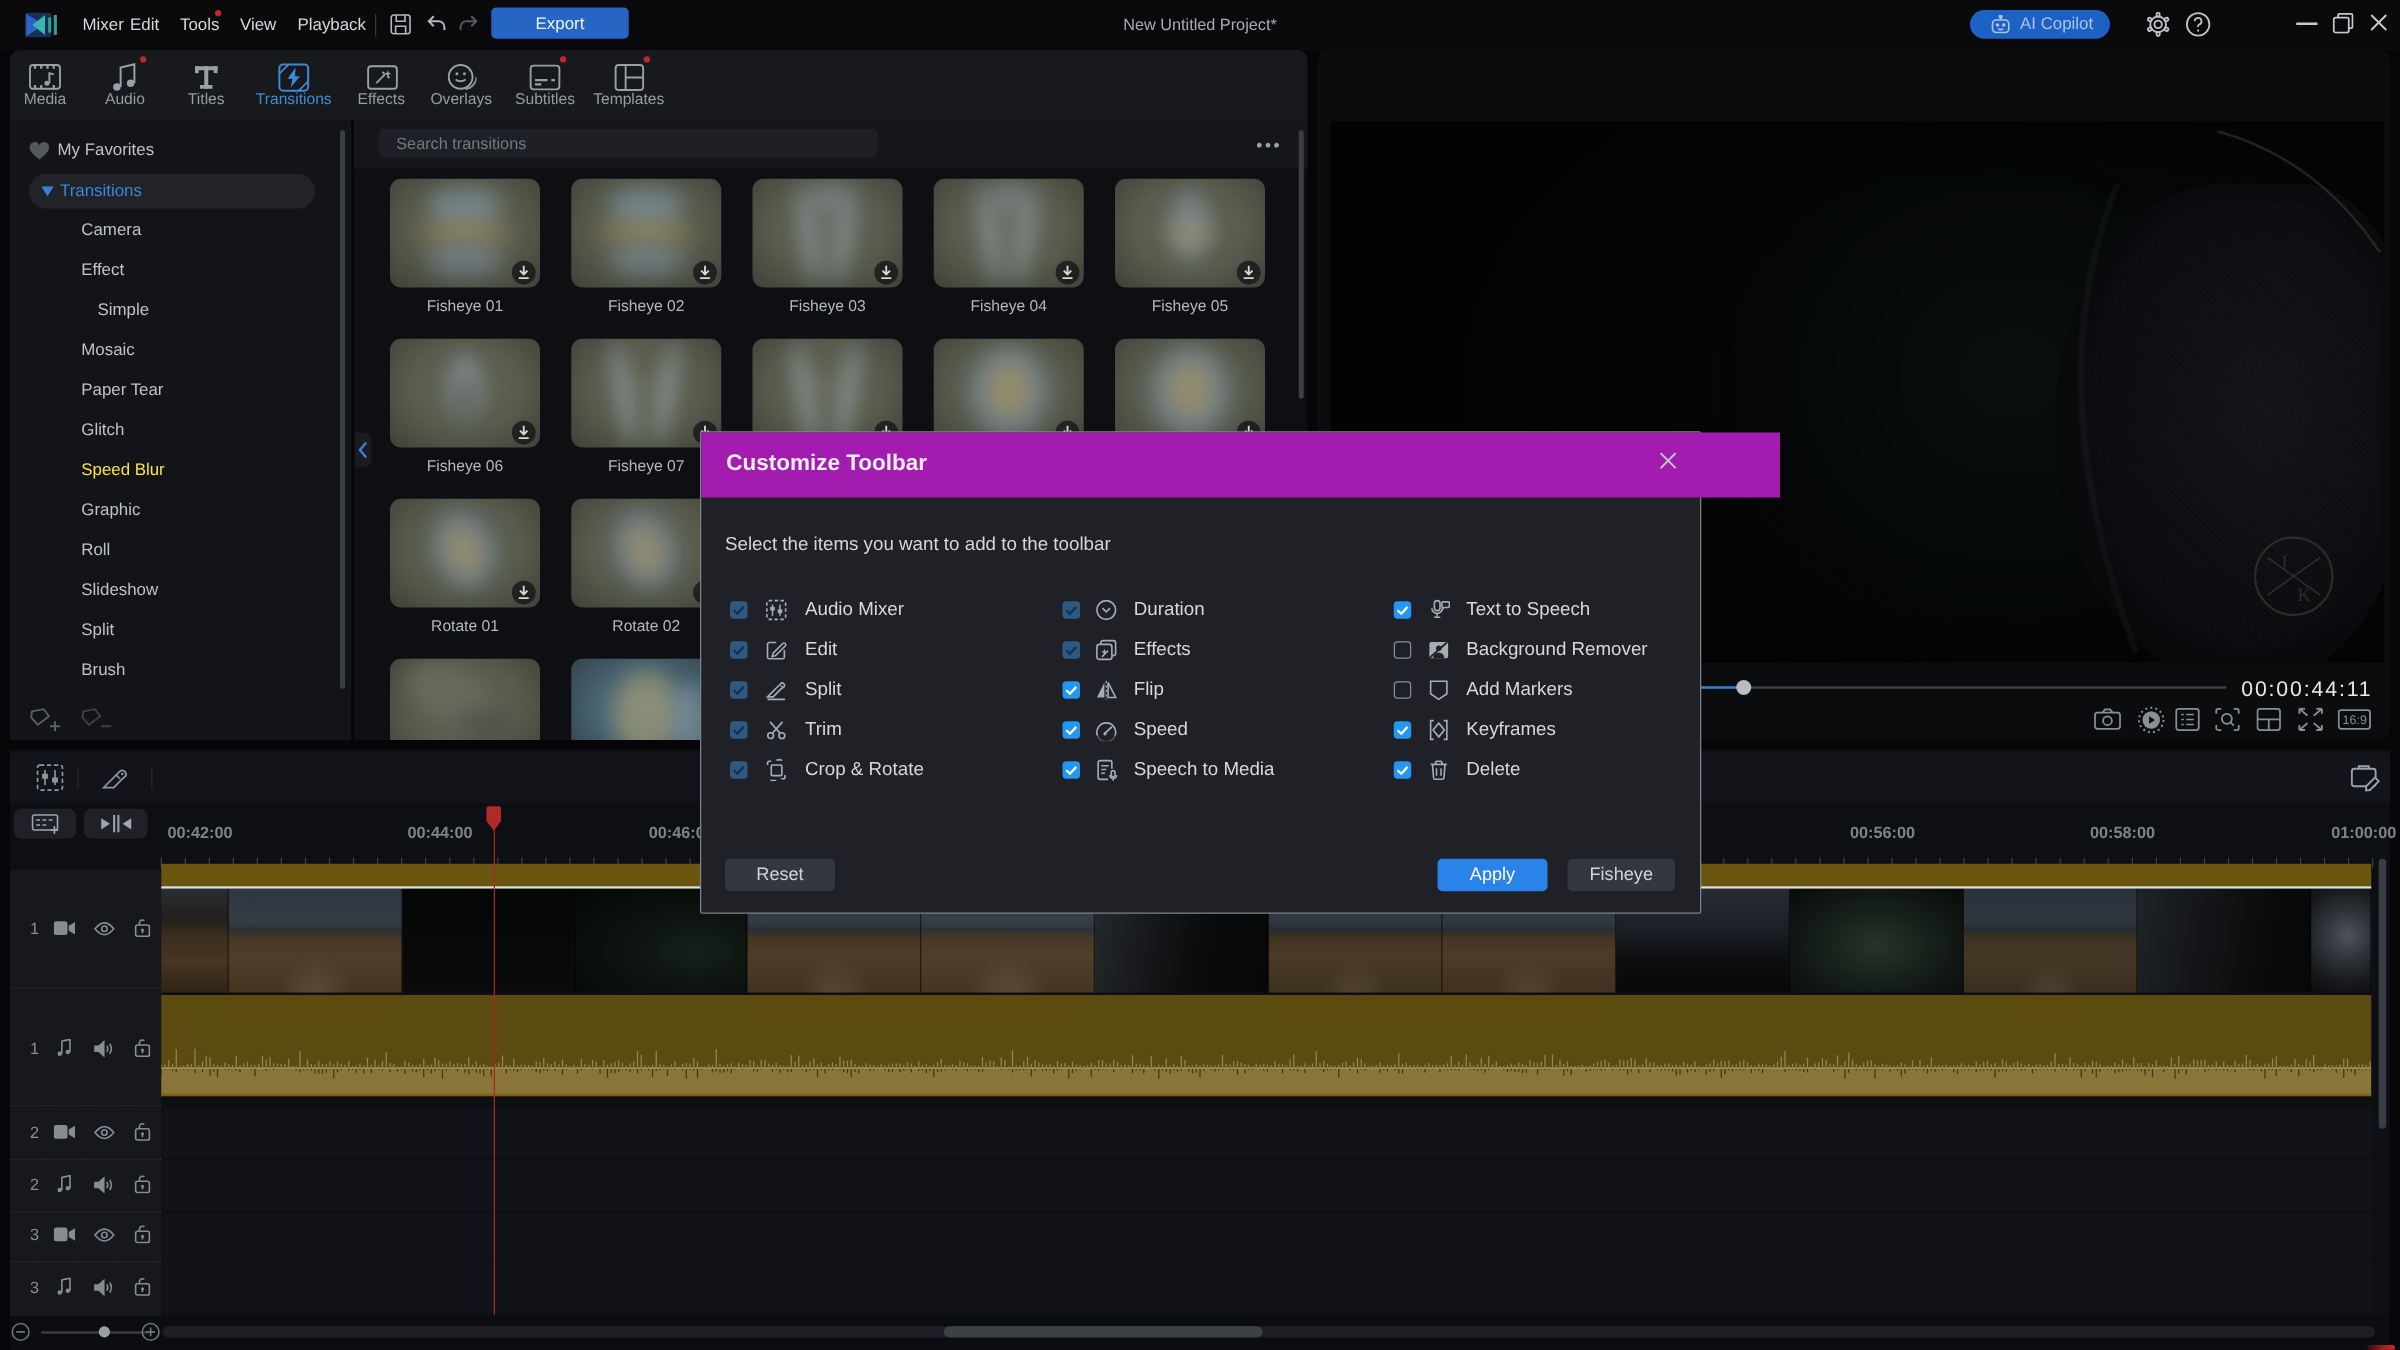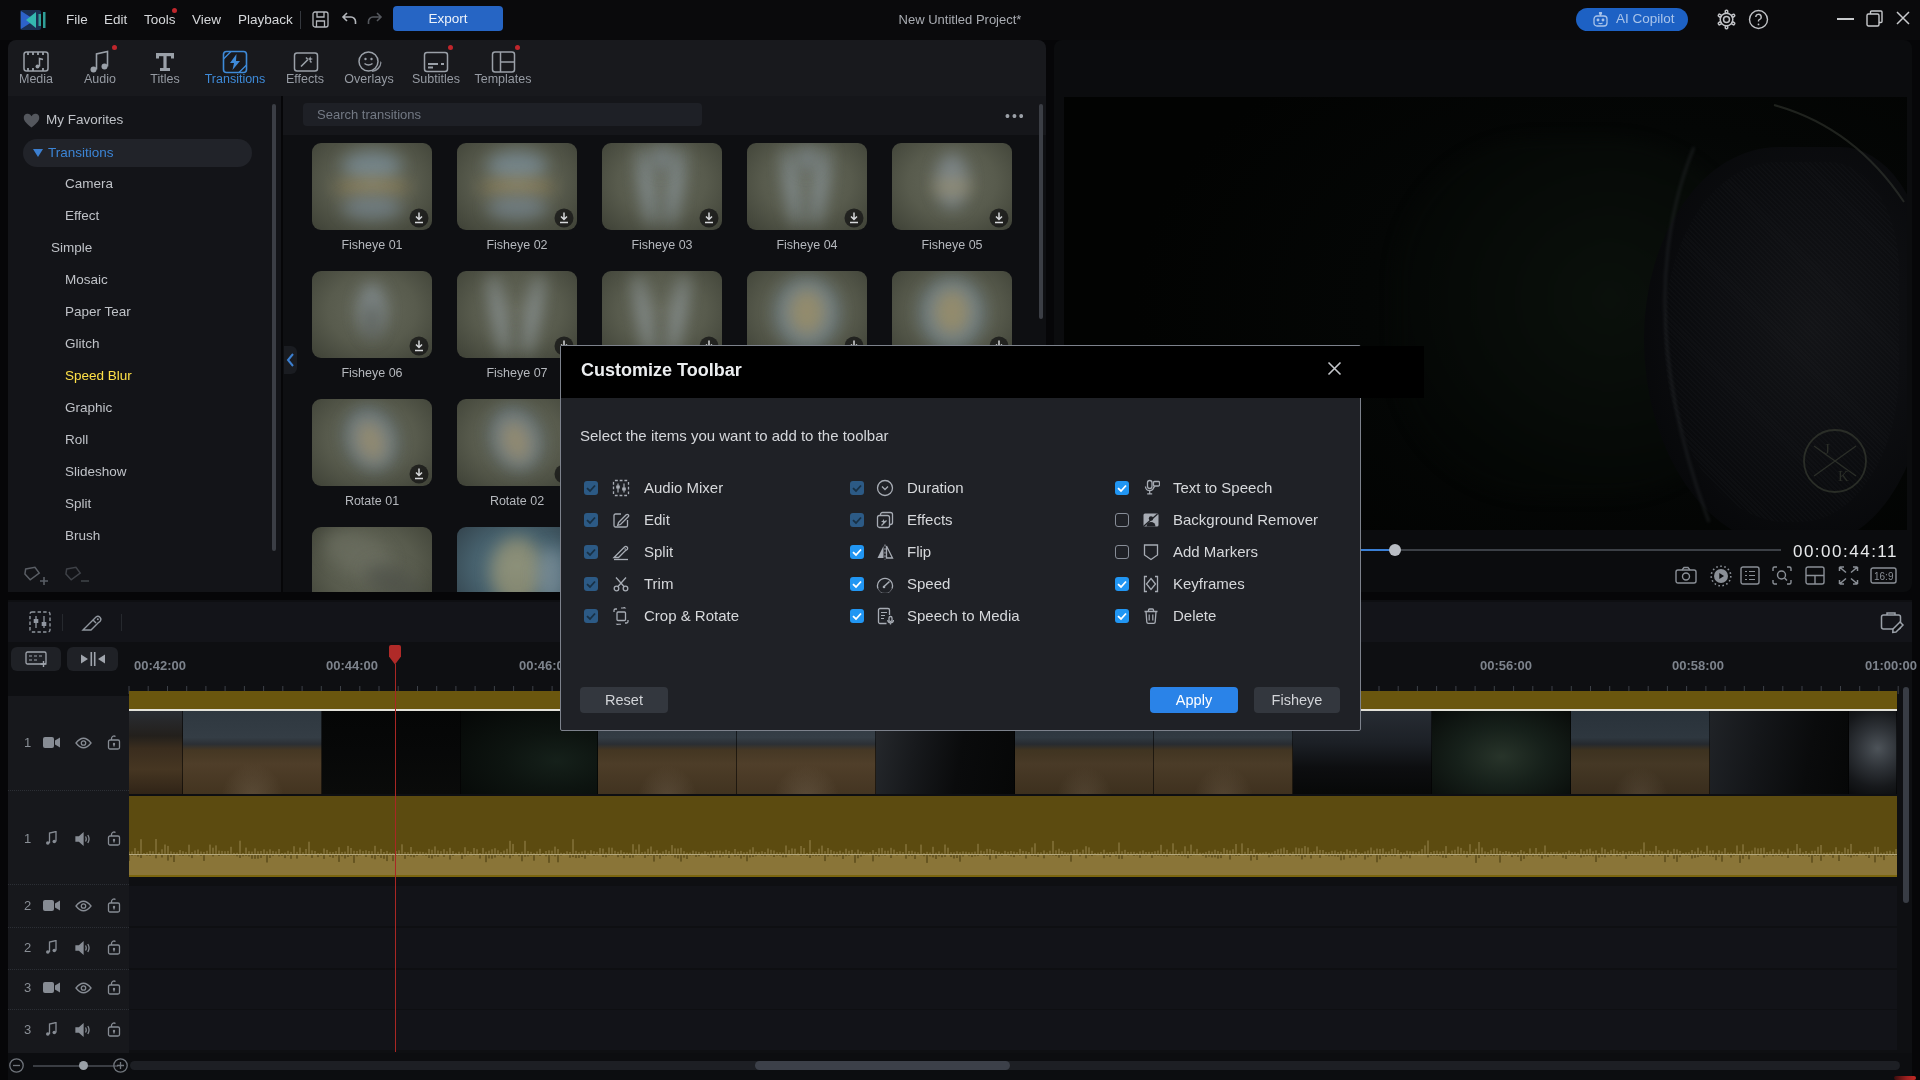--- a/index.html
+++ b/index.html
@@ -50,21 +50,21 @@
   border-radius:0 0 8px 8px; }
 #tl-toolbar { position:absolute; left:0; top:2px; width:1904px; height:40px; background:#131419; }
 #tl-hdr { position:absolute; left:0; top:96px; width:121px; height:357px; background:#17181c; }
 .tseg { position:absolute; top:0; height:83px; box-shadow:inset -1px 0 0 rgba(0,0,0,0.55); }
 .hdr-row { position:absolute; left:0; width:121px; color:#8a8f96; }
 .rul-lbl { position:absolute; top:58px; font-size:13px; color:#7d838c; font-weight:bold; width:80px; text-align:center; }
 
 
 #dialog { position:absolute; left:560px; top:345px; width:801px; height:386px; background:#1f2126;
   border:1px solid #7d828c; border-radius:2px; }
-#dlg-title { position:absolute; left:0; top:0; width:863px; height:52px; background:#000000; }
+#dlg-title { position:absolute; left:0; top:0; width:863px; height:52px; background:#a21caf; }
 .cbrow { position:absolute; height:20px; }
 .cb { position:absolute; top:3px; width:14px; height:14px; border-radius:3px; }
 .cb-on { background:#2196f3; }
 .cb-dim { background:#2c5a85; }
 .cb-off { background:transparent; border:1.5px solid #878d97; }
 .cblabel { position:absolute; left:60px; top:0; font-size:15px; color:#d6d8db; line-height:20px; white-space:nowrap; }
 .cbicon { position:absolute; left:28px; top:1px; width:18px; height:18px; }
 .dlg-btn { position:absolute; top:341px; height:26px; border-radius:4px; font-size:14.5px; color:#d2d4d8;
   text-align:center; line-height:26px; background:#33373e; }
 </style>
@@ -73,21 +73,21 @@
 <div id="app">
 
 <div id="topbar">
   <svg class="abs" style="left:20px;top:10px" width="28" height="20" viewBox="0 0 28 20">
     <rect x="0" y="0" width="21" height="20" rx="2" fill="#1a2f52"></rect>
     <path d="M1 1 L15 10 L1 19 Z" fill="#2d62c9"></path>
     <path d="M16 2 L6 10 L16 18 Z" fill="#35b8b0"></path>
     <rect x="23" y="2" width="2.5" height="16" fill="#2f9e98"></rect>
     <rect x="18.5" y="4" width="2.5" height="12" fill="#2f9e98"></rect>
   </svg>
-  <div class="menu" style="left:66px">File</div>
+  <div class="menu" style="left:66px">Mixer</div>
   <div class="menu" style="left:104px">Edit</div>
   <div class="menu" style="left:144px">Tools</div>
   <div class="reddot" style="left:172px;top:8px"></div>
   <div class="menu" style="left:192px">View</div>
   <div class="menu" style="left:238px">Playback</div>
   <div class="abs" style="left:300px;top:11px;width:1px;height:18px;background:#35383e"></div>
   <svg class="abs" style="left:312px;top:11px" width="17" height="17" viewBox="0 0 17 17" fill="none" stroke="#b4b7bc" stroke-width="1.3">
     <rect x="1" y="1" width="15" height="15" rx="2"></rect>
     <path d="M5 1 v5 h7 v-5 M4.5 16 v-6 h8 v6"></path>
   </svg>
@@ -215,21 +215,21 @@
     <path d="M8.5 14.5 C4 10.8 0.8 8.2 0.8 5 A4 4 0 0 1 8.5 3.2 A4 4 0 0 1 16.2 5 C16.2 8.2 13 10.8 8.5 14.5Z" fill="#54575d"></path>
   </svg>
   <div class="side-item" style="left:38px;top:10px">My Favorites</div>
   <div id="side-sel"></div>
   <svg class="abs" style="left:25px;top:53px" width="10" height="8" viewBox="0 0 10 8">
     <path d="M0 0 H10 L5 8Z" fill="#3c7fd0"></path>
   </svg>
   <div class="side-item" style="left:40px;top:43px;color:#3c85d6">Transitions</div>
   <div class="side-item" style="left:57px;top:74px">Camera</div>
   <div class="side-item" style="left:57px;top:106px">Effect</div>
-  <div class="side-item" style="left:43px;top:138px">Simple</div>
+  <div class="side-item" style="left:70px;top:138px">Simple</div>
   <div class="side-item" style="left:57px;top:170px">Mosaic</div>
   <div class="side-item" style="left:57px;top:202px">Paper Tear</div>
   <div class="side-item" style="left:57px;top:234px">Glitch</div>
   <div class="side-item" style="left:57px;top:266px;color:#fde047">Speed Blur</div>
   <div class="side-item" style="left:57px;top:298px">Graphic</div>
   <div class="side-item" style="left:57px;top:330px">Roll</div>
   <div class="side-item" style="left:57px;top:362px">Slideshow</div>
   <div class="side-item" style="left:57px;top:394px">Split</div>
   <div class="side-item" style="left:57px;top:426px">Brush</div>
   <div class="abs" style="left:264px;top:8px;width:4px;height:447px;background:#3b3e45;border-radius:2px"></div>

